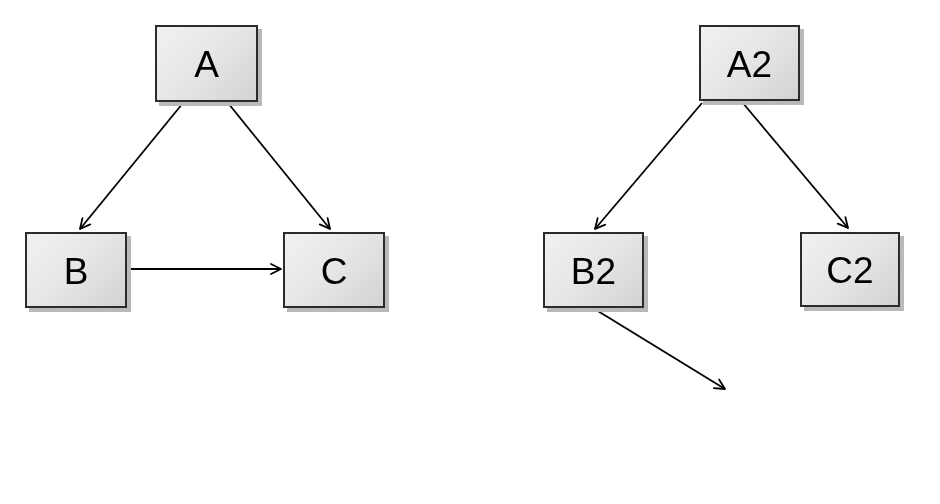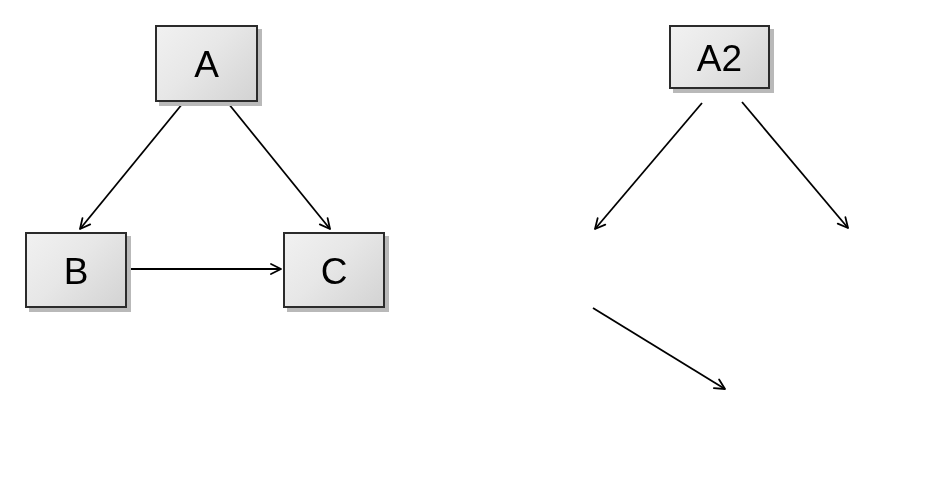--- a/index.html
+++ b/index.html
@@ -78,17 +78,23 @@
   <div class="node-layer" id="node-layer">
       <div class="node" style="left: 155px; top: 25px; width: 103px; height: 77px;">
         <span class="node-label">A</span>
       </div>
       <div class="node" style="left: 25px; top: 232px; width: 102px; height: 76px;">
         <span class="node-label">B</span>
       </div>
       <div class="node" style="left: 283px; top: 232px; width: 102px; height: 76px;">
         <span class="node-label">C</span>
       </div>
-      <div class="node" style="left: 669px; top: 25px; width: 101px; height: 64px;">
+      <div class="node" style="left: 699px; top: 25px; width: 101px; height: 76px;">
         <span class="node-label">A2</span>
+      </div>
+      <div class="node" style="left: 543px; top: 232px; width: 101px; height: 76px;">
+        <span class="node-label">B2</span>
+      </div>
+      <div class="node" style="left: 800px; top: 232px; width: 100px; height: 75px;">
+        <span class="node-label">C2</span>
       </div>
     </div>
 </div>
 
 </body></html>

